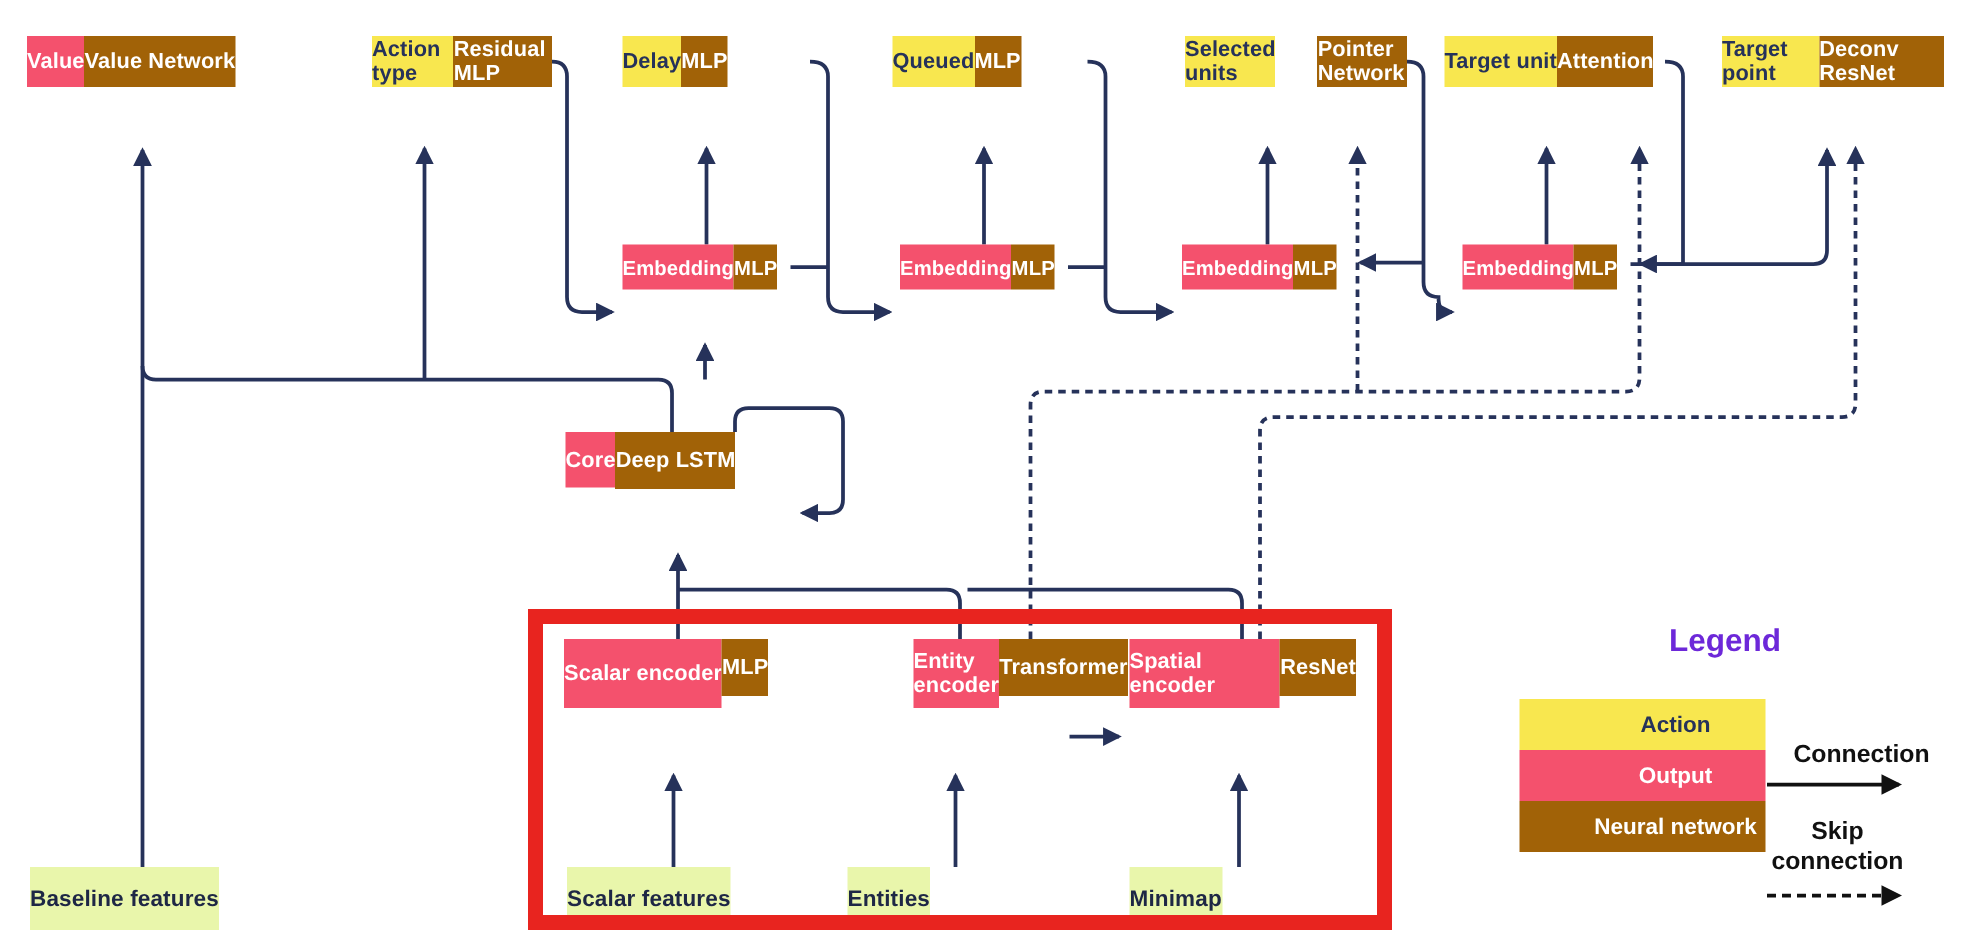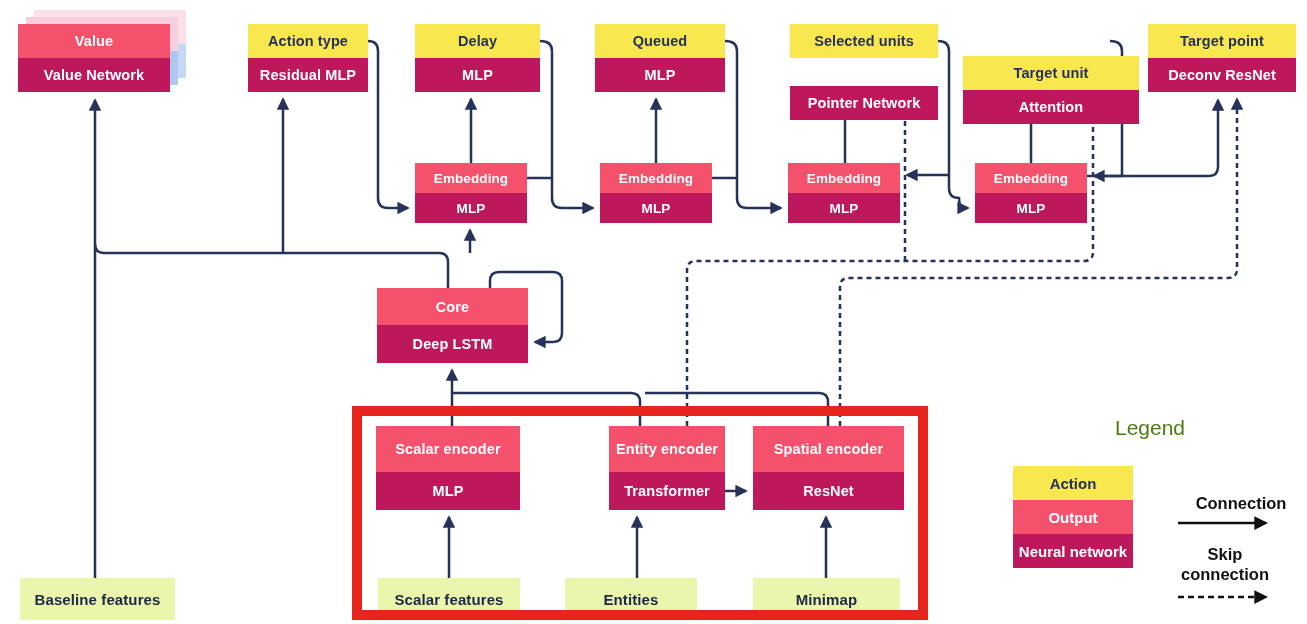--- a/index.html
+++ b/index.html
@@ -1,45 +1,45 @@
 <!DOCTYPE html>
 <html><head>
 <meta charset="utf-8">
 <style>
   html,body{margin:0;padding:0;background:#ffffff;}
   #stage{
     position:relative;width:1307px;height:624px;background:#ffffff;overflow:hidden;
     font-family:"Liberation Sans", sans-serif;
   }
   svg.layer{position:absolute;left:0;top:0;z-index:1;}
-  .node{position:absolute;z-index:2;display:flex;flex-direction:column;}
+  .node{position:absolute;z-index:2;display:flex;flex-direction:row;}
   .cell{display:flex;align-items:center;justify-content:center;font-weight:bold;letter-spacing:.1px;}
   .yellow{background:#f8e74f;color:#26325a;}
   .pink{background:#f4516d;color:#ffffff;}
-  .blue{background:#be185d;color:#ffffff;}
+  .blue{background:#a16207;color:#ffffff;}
   .green{background:#e9f6ab;color:#1e2745;}
   .lpink{background:#f9cedd;}
   .lblue{background:#b0c7f4;}
   .llpink{background:#fbdfe9;}
   .llblue{background:#c7d7f8;}
   .h-cell{height:34px;font-size:14.5px;}
   .e-cell{height:30px;font-size:13.5px;}
   .c-top{height:37px;font-size:14.5px;}
   .c-bot{height:38px;font-size:14.5px;}
   .enc-top{height:46px;font-size:14.5px;}
   .enc-bot{height:38px;font-size:14.5px;}
   .input{height:42px;font-size:15px;font-weight:bold;}
   #red-frame{
     position:absolute;left:352px;top:406px;width:556px;height:194px;
     border:10px solid #e8241f;z-index:3;background:transparent;
   }
   .legend-title{position:absolute;left:1020px;top:416px;width:260px;text-align:center;
-    font-size:21px;font-weight:normal;color:#4d7c0f;z-index:2;}
+    font-size:21px;font-weight:bold;color:#6d28d9;z-index:2;}
   .legend-row{position:absolute;left:1013px;width:120px;height:34px;z-index:2;
-    display:flex;align-items:center;justify-content:center;font-size:15px;font-weight:bold;}
+    display:flex;align-items:center;justify-content:center;font-size:15px;font-weight:bold;padding-left:44px;}
   .legend-conn{position:absolute;left:1160px;top:494px;width:130px;text-align:center;
     font-size:16.5px;font-weight:bold;color:#111111;z-index:2;padding-left:16px;}
   .legend-skip{position:absolute;left:1165px;top:545px;width:120px;text-align:center;
     font-size:16.5px;font-weight:bold;color:#111111;z-index:2;line-height:1.2;}
 </style>
 </head>
 <body>
 
 <div id="stage">
 
@@ -122,21 +122,21 @@
     <div class="cell h-cell blue">MLP</div>
   </div>
   <div class="node" style="left:595px;top:24px;width:130px;">
     <div class="cell h-cell yellow">Queued</div>
     <div class="cell h-cell blue">MLP</div>
   </div>
   <div class="node" style="left:790px;top:24px;width:148px;gap:28px;">
     <div class="cell h-cell yellow">Selected units</div>
     <div class="cell h-cell blue">Pointer Network</div>
   </div>
-  <div class="node" style="left:963px;top:24px;width:176px;margin-top:32px;">
+  <div class="node" style="left:963px;top:24px;width:176px;">
     <div class="cell h-cell yellow">Target unit</div>
     <div class="cell h-cell blue">Attention</div>
   </div>
   <div class="node" style="left:1148px;top:24px;width:148px;">
     <div class="cell h-cell yellow">Target point</div>
     <div class="cell h-cell blue">Deconv ResNet</div>
   </div>
 
   <div class="node" style="left:415px;top:163px;width:112px;">
     <div class="cell e-cell pink">Embedding</div>

